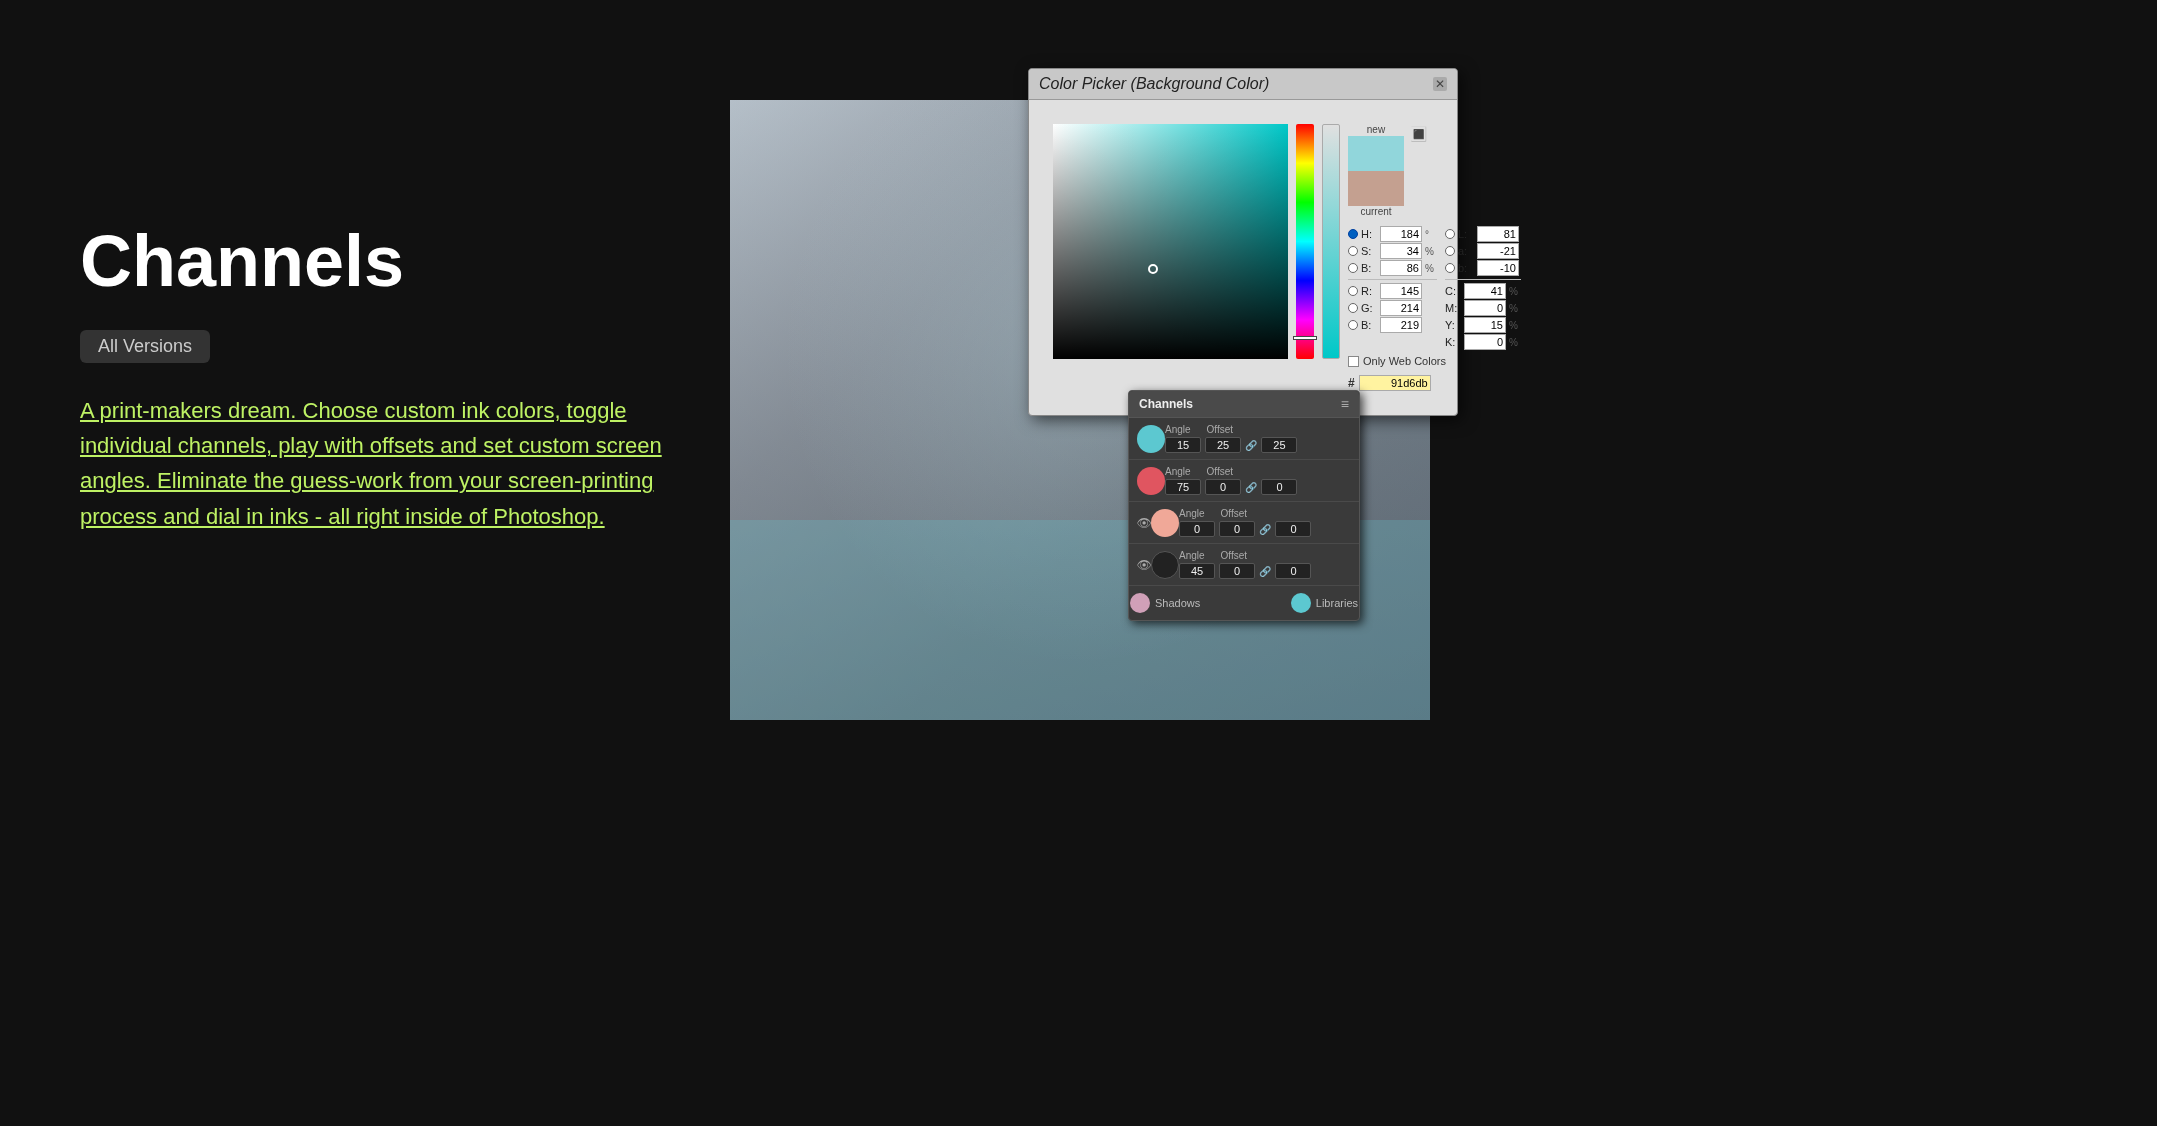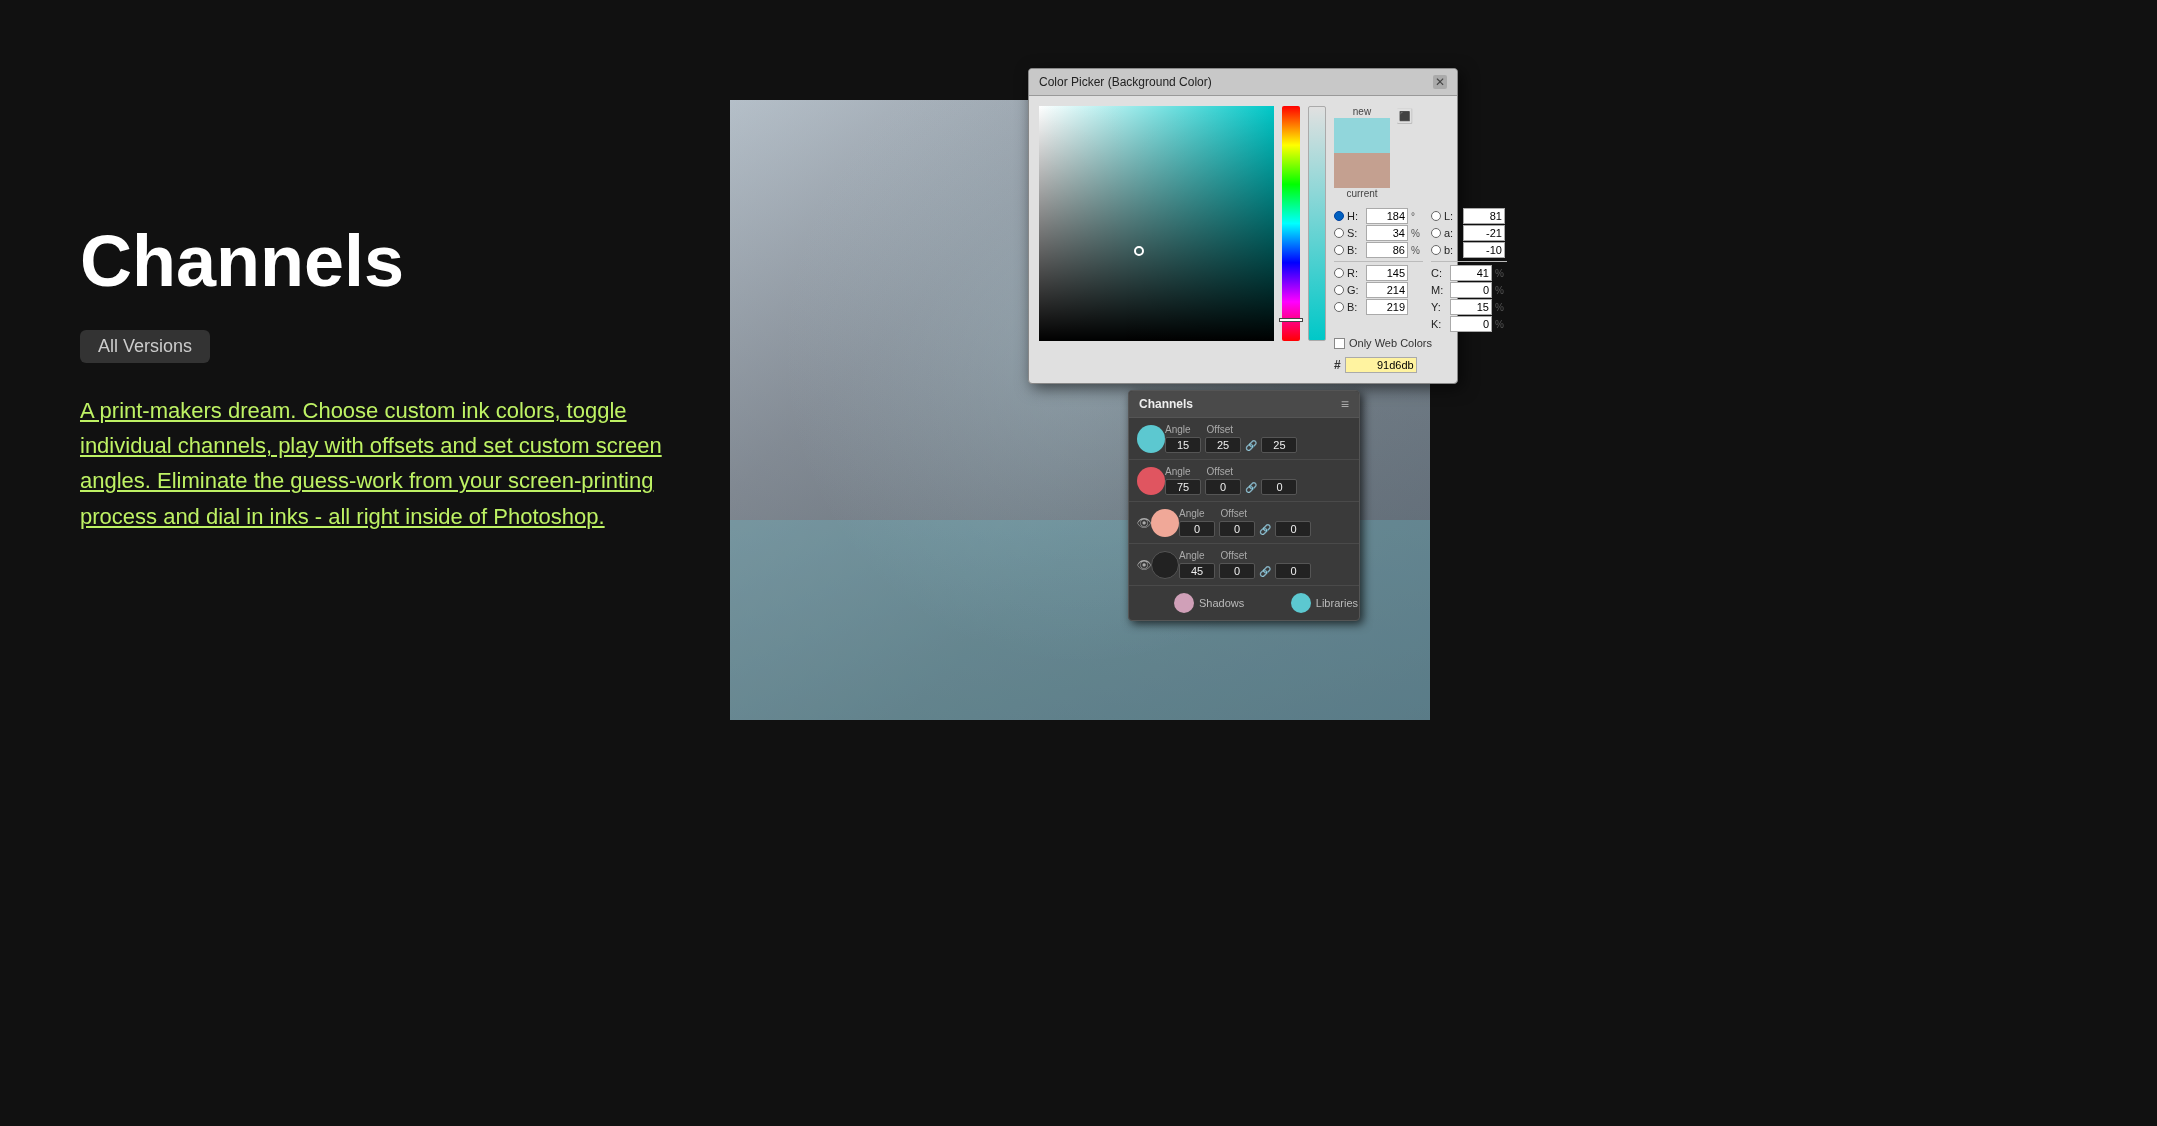--- a/index.html
+++ b/index.html
@@ -91,39 +91,40 @@
     .dialog-titlebar {
       background: #c8c8c8;
       border-bottom: 1px solid #999;
       padding: 6px 10px;
       display: flex;
       align-items: center;
       justify-content: space-between;
       border-radius: 4px 4px 0 0;
     }
     .dialog-title {
-      font-size: 12px;
+      font-size: 16px;
       font-weight: 500;
       color: #222;
+      font-style: italic;
     }
     .dialog-close {
       width: 14px;
       height: 14px;
       background: #aaa;
       border: none;
       cursor: pointer;
       font-size: 12px;
       display: flex;
       align-items: center;
       justify-content: center;
       color: #444;
       border-radius: 2px;
     }
     .dialog-body {
-      padding: 10px;
+      padding: 24px;
       display: flex;
       gap: 8px;
     }
 
     
     .color-spectrum {
       width: 235px;
       height: 235px;
       position: relative;
       flex-shrink: 0;
@@ -397,21 +398,20 @@
       justify-content: center;
       font-size: 12px;
       color: #aaa;
       cursor: pointer;
     }
     .channels-footer {
       display: flex;
       align-items: center;
       justify-content: space-between;
       padding: 7px 1px;
-      margin-left: 44px;
     }
     .footer-item {
       display: flex;
       align-items: center;
       gap: 5px;
       font-size: 11px;
       color: #bbb;
     }
     .footer-swatch {
       width: 20px;

